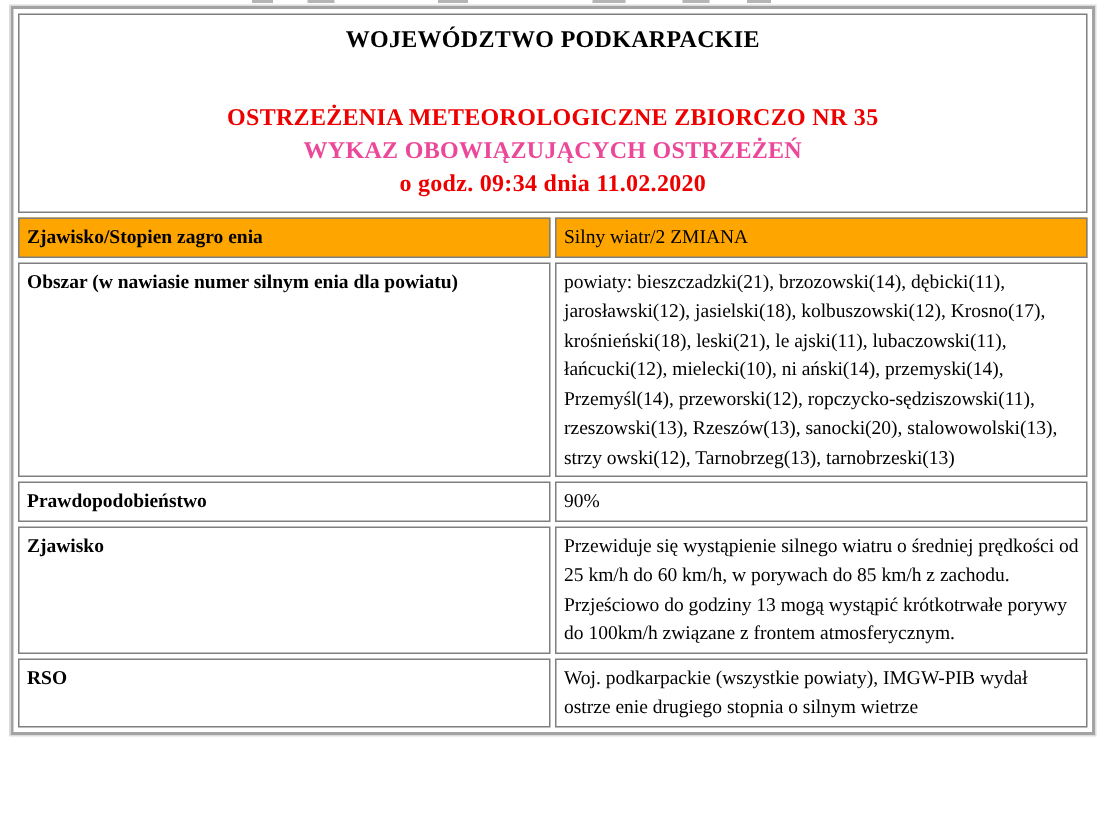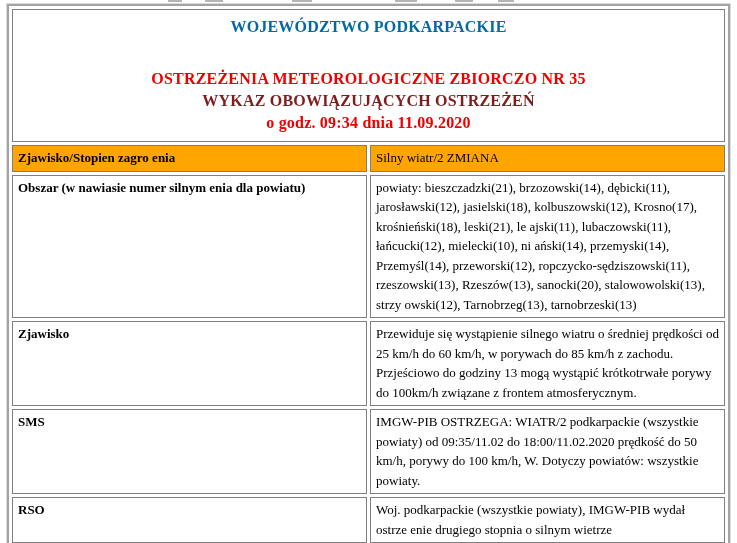--- a/index.html
+++ b/index.html
@@ -77,40 +77,40 @@
   <i style="left:292px;width:20px;"></i>
   <i style="left:395px;width:22px;"></i>
   <i style="left:455px;width:18px;"></i>
   <i style="left:498px;width:16px;"></i>
 </div>
 
 <table class="warning">
   <tbody>
     <tr>
       <td class="title-cell" colspan="2">
-        <div class="title-line" style="color: #0369a1;">WOJEWÓDZTWO PODKARPACKIE</div>
+        <div class="title-line" style="color: #000000;">WOJEWÓDZTWO PODKARPACKIE</div>
         <div class="title-line" style="color: rgb(238, 0, 0); margin-top: 30px;">OSTRZEŻENIA METEOROLOGICZNE ZBIORCZO NR 35</div>
-        <div class="title-line" style="color: #7f1d1d;">WYKAZ OBOWIĄZUJĄCYCH OSTRZEŻEŃ</div>
-        <div class="title-line" style="color: rgb(238, 0, 0);">o godz. 09:34 dnia 11.09.2020</div>
+        <div class="title-line" style="color: #ec4899;">WYKAZ OBOWIĄZUJĄCYCH OSTRZEŻEŃ</div>
+        <div class="title-line" style="color: rgb(238, 0, 0);">o godz. 09:34 dnia 11.02.2020</div>
       </td>
     </tr>
   <tr class="orange">
         <td class="label-cell">Zjawisko/Stopien zagro enia</td>
         <td class="value-cell">Silny wiatr/2 ZMIANA</td>
       </tr>
       <tr>
         <td class="label-cell">Obszar (w nawiasie numer silnym enia dla powiatu)</td>
         <td class="value-cell">powiaty: bieszczadzki(21), brzozowski(14), dębicki(11), jarosławski(12), jasielski(18), kolbuszowski(12), Krosno(17), krośnieński(18), leski(21), le ajski(11), lubaczowski(11), łańcucki(12), mielecki(10), ni ański(14), przemyski(14), Przemyśl(14), przeworski(12), ropczycko-sędziszowski(11), rzeszowski(13), Rzeszów(13), sanocki(20), stalowowolski(13), strzy owski(12), Tarnobrzeg(13), tarnobrzeski(13)</td>
       </tr>
       <tr>
+        <td class="label-cell">Prawdopodobieństwo</td>
+        <td class="value-cell">90%</td>
+      </tr>
+      <tr>
         <td class="label-cell">Zjawisko</td>
         <td class="value-cell">Przewiduje się wystąpienie silnego wiatru o średniej prędkości od 25 km/h do 60 km/h, w porywach do 85 km/h z zachodu. Przjeściowo do godziny 13 mogą wystąpić krótkotrwałe porywy do 100km/h związane z frontem atmosferycznym.</td>
-      </tr>
-      <tr>
-        <td class="label-cell">SMS</td>
-        <td class="value-cell">IMGW-PIB OSTRZEGA: WIATR/2 podkarpackie (wszystkie powiaty) od 09:35/11.02 do 18:00/11.02.2020 prędkość do 50 km/h, porywy do 100 km/h, W. Dotyczy powiatów: wszystkie powiaty.</td>
       </tr>
       <tr>
         <td class="label-cell">RSO</td>
         <td class="value-cell">Woj. podkarpackie (wszystkie powiaty), IMGW-PIB wydał ostrze enie drugiego stopnia o silnym wietrze</td>
       </tr>
     </tbody>
 </table>
 
 </body></html>

